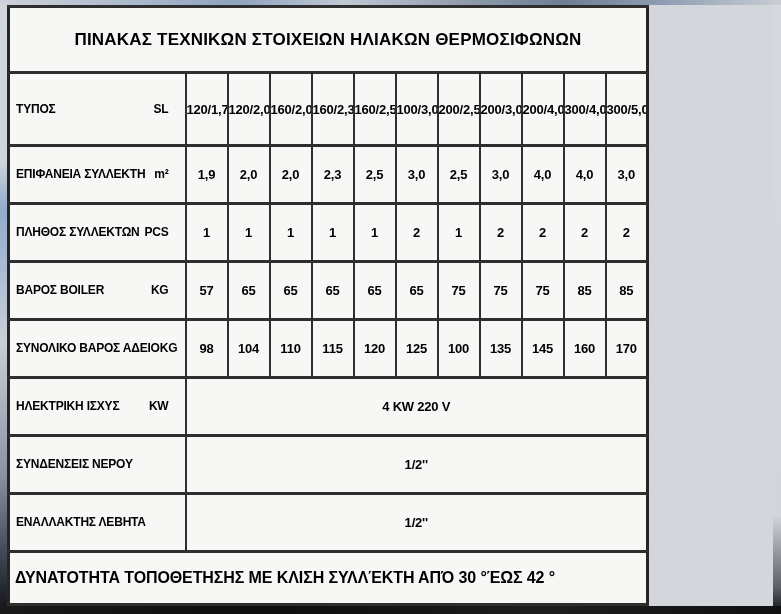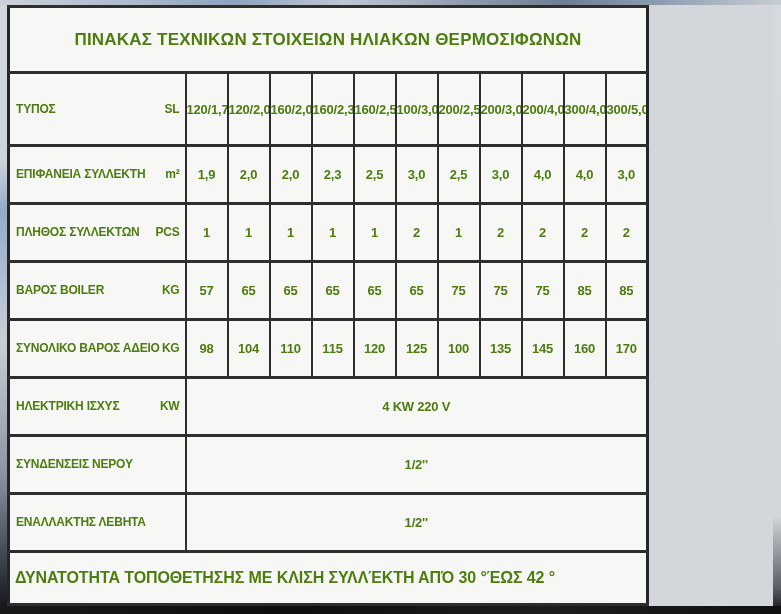--- a/index.html
+++ b/index.html
@@ -20,36 +20,36 @@
     position:absolute;left:0;top:5px;width:7px;height:601px;
     background:linear-gradient(180deg,#d3d7db 0%,#ced4db 26%,#92abcb 34%,#aabcd3 44%,#c9cfd6 56%,#8c94a2 78%,#3e4550 92%,#17191d 100%);
   }
   .right-strip{
     position:absolute;right:0;top:5px;width:8px;height:601px;
     background:linear-gradient(180deg,#d6d9dd,#d2d6da 85%,#5a5f66 97%,#24262a 100%);
   }
   table.spec-table{
     position:absolute;left:7px;top:5px;width:642px;height:601px;
     border-collapse:collapse;table-layout:fixed;
-    background:#f7f7f5;color:#4d7c0f;border:3px solid #262626;
+    background:#f7f7f5;color:#000000;border:3px solid #262626;
   }
   col.c-label{width:177px;}
   td{
     border:2px solid #2e2e2e;border-top-width:3px;border-bottom-width:3px;
     padding:0;font-weight:bold;letter-spacing:-0.2px;overflow:hidden;
     background:#f7f7f5;
   }
   tr.r-title{height:55px;}
   tr.r-head{height:60px;}
   tr.r{height:48px;}
   tr.r-foot{height:44px;}
   .title-cell{text-align:center;font-size:17px;letter-spacing:0.2px;}
   .lbl .lr{
     display:flex;justify-content:space-between;align-items:center;
-    padding:0 5px 0 6px;font-size:12px;white-space:nowrap;
+    padding:0 16px 0 6px;font-size:12px;white-space:nowrap;
   }
   .val{text-align:center;font-size:13px;}
   .foot{font-size:16px;text-align:left;padding-left:5px;letter-spacing:-0.1px;}
 </style>
 </head>
 <body>
 
 <div class="screen">
   <div class="top-strip"></div>
   <div class="left-strip"></div>

